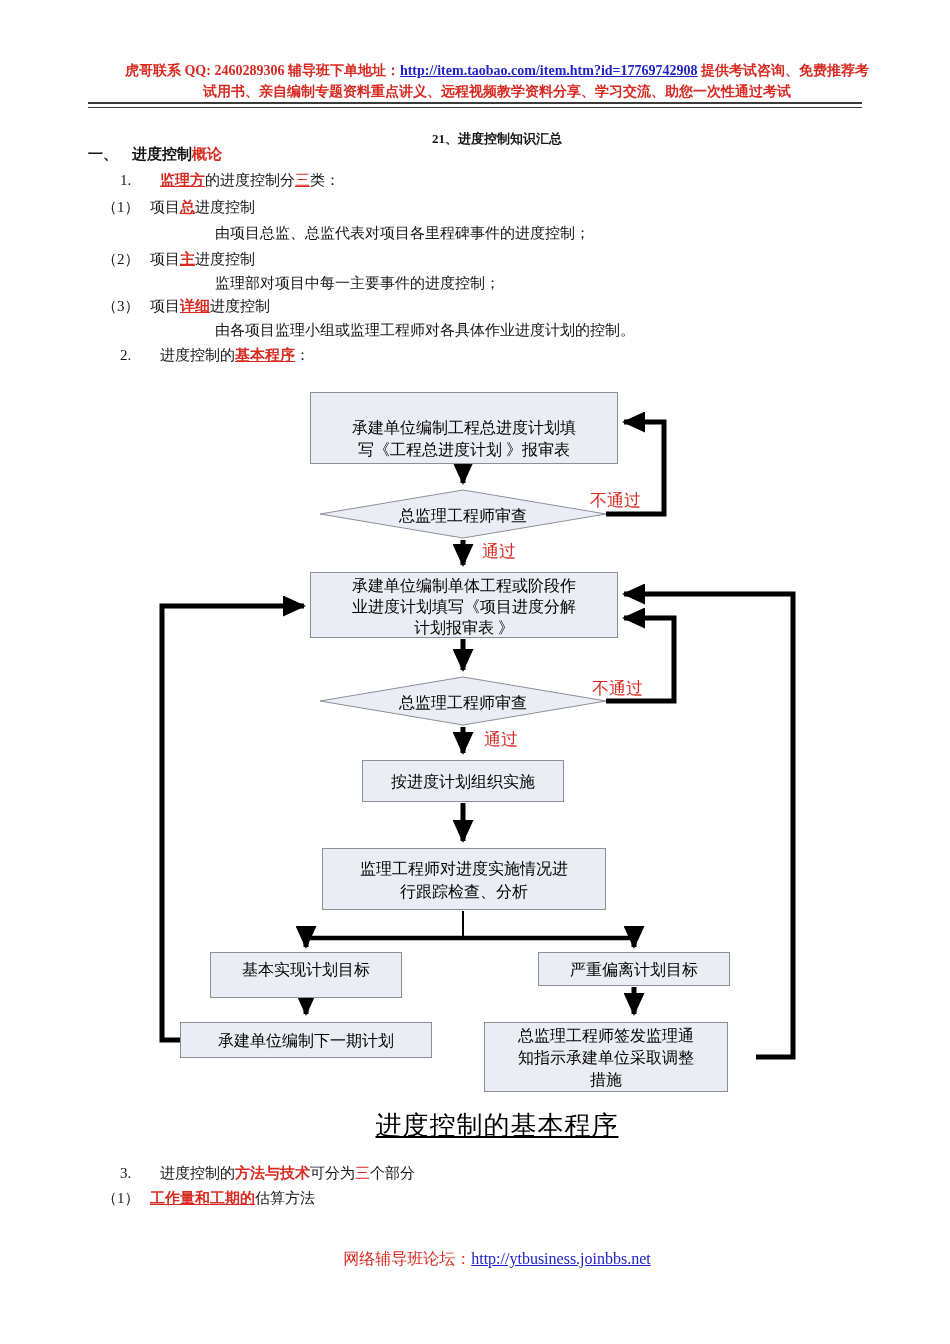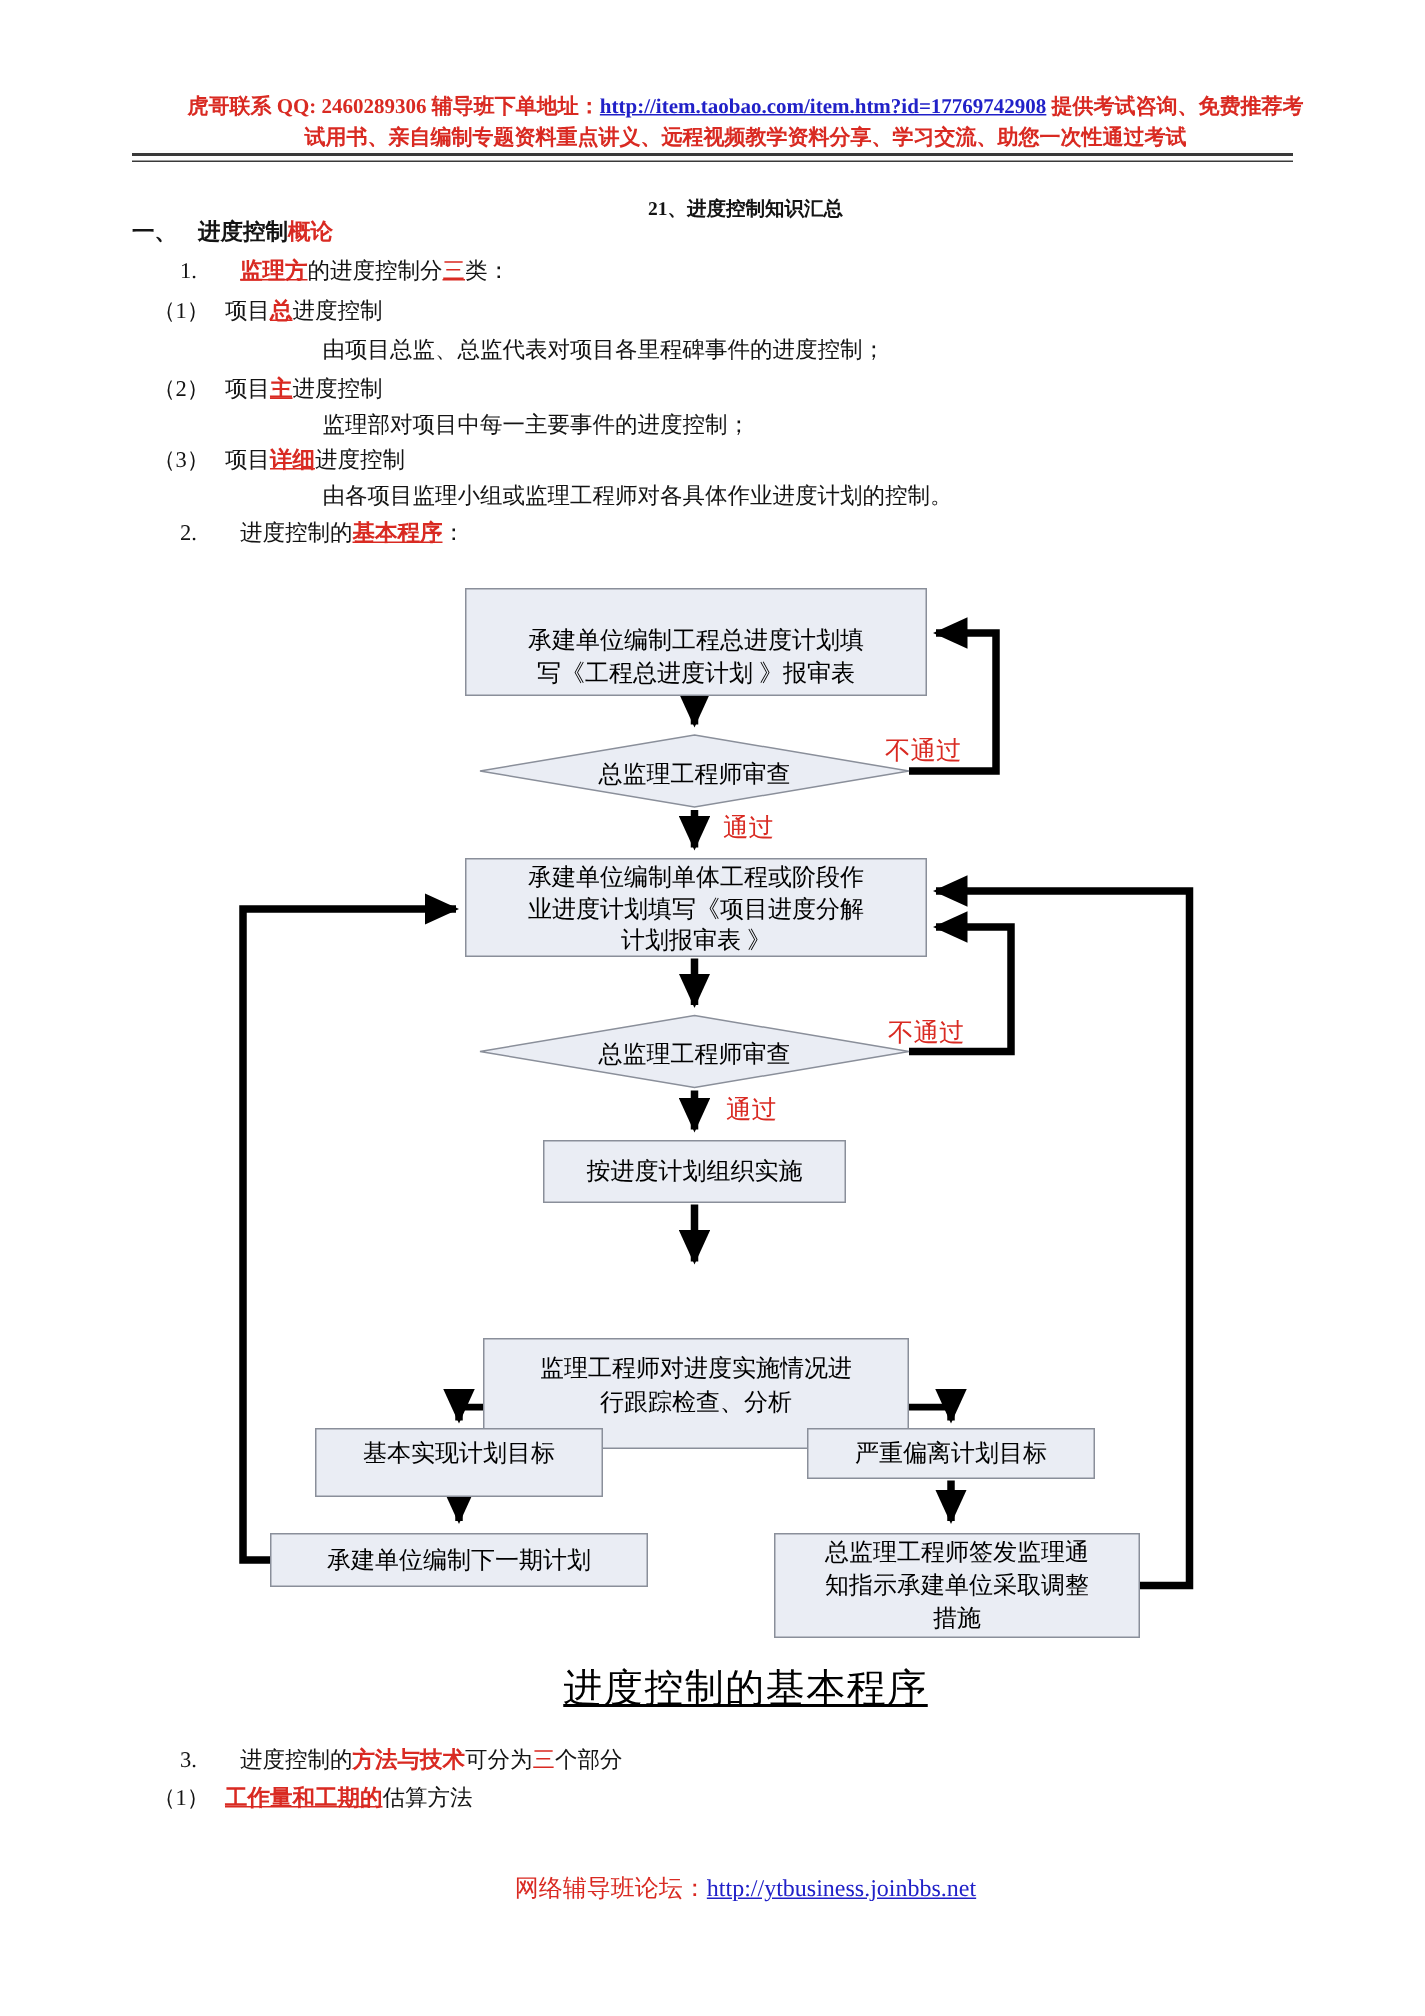--- a/index.html
+++ b/index.html
@@ -103,28 +103,28 @@
 <div class="node" style="left:310px;top:572px;width:308px;height:66px;padding-top:2px;">承建单位编制单体工程或阶段作
 业进度计划填写《项目进度分解
 计划报审表 》</div>
 
 <div class="dtext" style="left:320px;top:693px;width:286px;">总监理工程师审查</div>
 <div class="flabel" style="left:592px;top:677px;">不通过</div>
 <div class="flabel" style="left:484px;top:728px;">通过</div>
 
 <div class="node" style="left:362px;top:760px;width:202px;height:42px;padding-top:10px;">按进度计划组织实施</div>
 
-<div class="node" style="left:322px;top:892px;width:284px;height:74px;padding-top:8px;line-height:23px;text-align:center;">监理工程师对进度实施情况进
+<div class="node" style="left:322px;top:848px;width:284px;height:62px;padding-top:8px;line-height:23px;text-align:center;">监理工程师对进度实施情况进
 行跟踪检查、分析</div>
 
 <div class="node" style="left:210px;top:952px;width:192px;height:46px;padding-top:6px;">基本实现计划目标</div>
 <div class="node" style="left:538px;top:952px;width:192px;height:34px;padding-top:6px;">严重偏离计划目标</div>
 
 <div class="node" style="left:180px;top:1022px;width:252px;height:36px;padding-top:7px;">承建单位编制下一期计划</div>
-<div class="node" style="left:516px;top:1022px;width:244px;height:70px;padding-top:2px;line-height:22px;">总监理工程师签发监理通
+<div class="node" style="left:484px;top:1022px;width:244px;height:70px;padding-top:2px;line-height:22px;">总监理工程师签发监理通
 知指示承建单位采取调整
 措施</div>
 
 <div class="abs c caption" style="top:1108px;">进度控制的基本程序</div>
 
 <div class="abs t15" style="left:120px;top:1164px;"><span class="li-num">3.</span><span>进度控制的</span><span class="red b">方法与技术</span><span>可分为</span><span class="red">三</span><span>个部分</span></div>
 
 <div class="abs t15" style="left:102px;top:1189px;"><span class="sub-num">（1）</span><span class="red b u">工作量和工期的</span><span>估算方法</span></div>
 
 <div class="abs c" style="top:1249px;font-size:16px;"><span class="red">网络辅导班论坛：</span><a class="link" href="#">http://ytbusiness.joinbbs.net</a></div>

